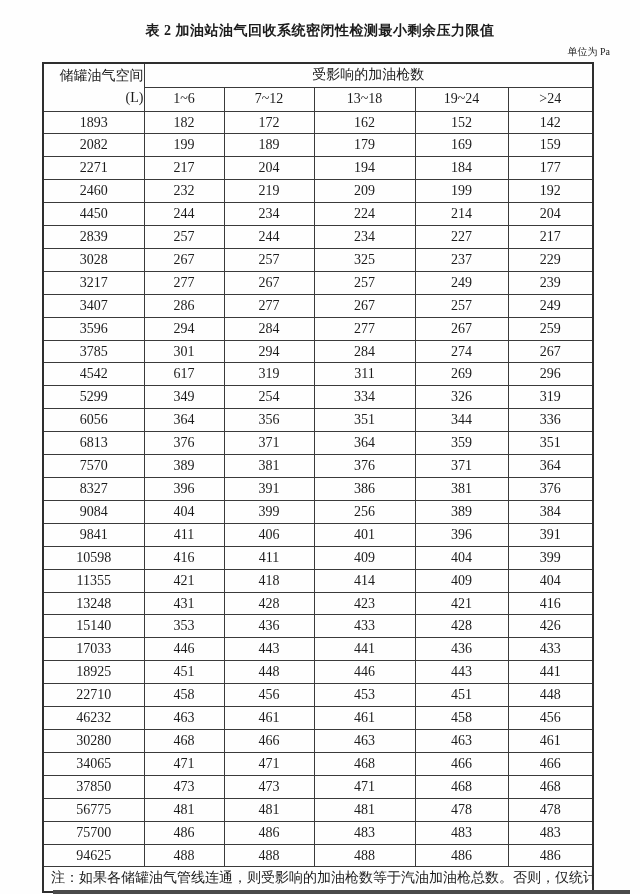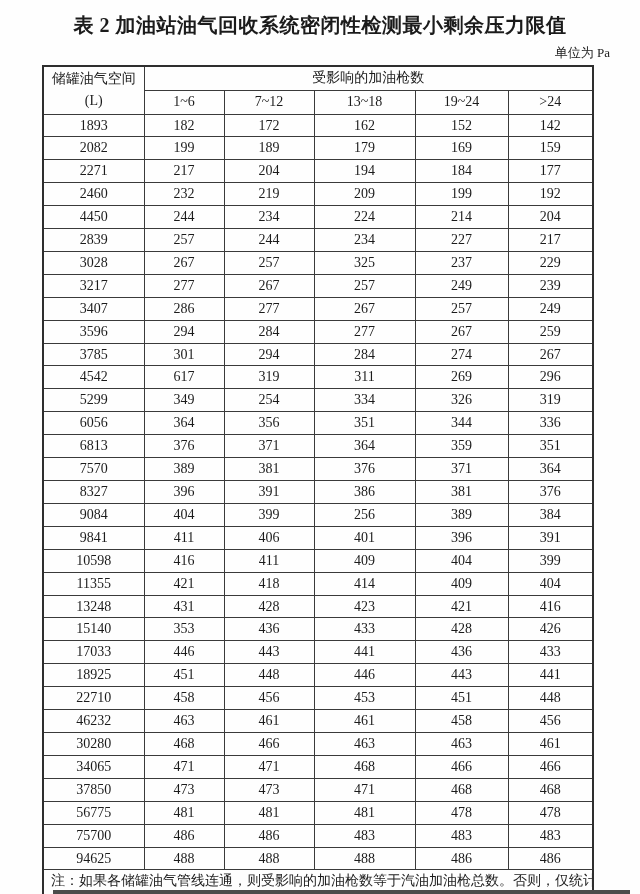--- a/index.html
+++ b/index.html
@@ -7,48 +7,48 @@
   body {
     background:#fefefe;
     font-family:"Liberation Serif","DejaVu Serif",serif;
     color:#1b1b1b;
     position:relative;
     overflow:hidden;
   }
   .doc-title {
     text-align:center;
     font-weight:bold;
-    font-size:20px;
-    padding-top:12px;
+    font-size:14px;
+    padding-top:22px;
     letter-spacing:0.5px;
   }
   .unit-label {
     text-align:right;
     margin-right:30px;
     margin-top:5px;
-    font-size:13px;
+    font-size:10px;
   }
   table.limits {
     border-collapse:collapse;
     margin-left:42px;
     margin-top:3px;
     width:550px;
     table-layout:fixed;
     border:2px solid #2e2e2e;
   }
   table.limits td {
     border:1px solid #3a3a3a;
     text-align:center;
     font-size:14px;
     vertical-align:middle;
     overflow:hidden;
     white-space:nowrap;
   }
   thead td { height:24px; }
-  .tank-header-cell div { line-height:22px; }
+  .tank-header-cell div { line-height:22px;text-align:right; }
   tbody td { height:21.9px; line-height:21.9px; padding:0; }
   td.note-cell {
     text-align:left;
     white-space:normal;
     padding:2px 8px 3px 7px;
     font-size:14px;
     line-height:18.5px;
     height:auto;
   }
   .bottom-bar {

